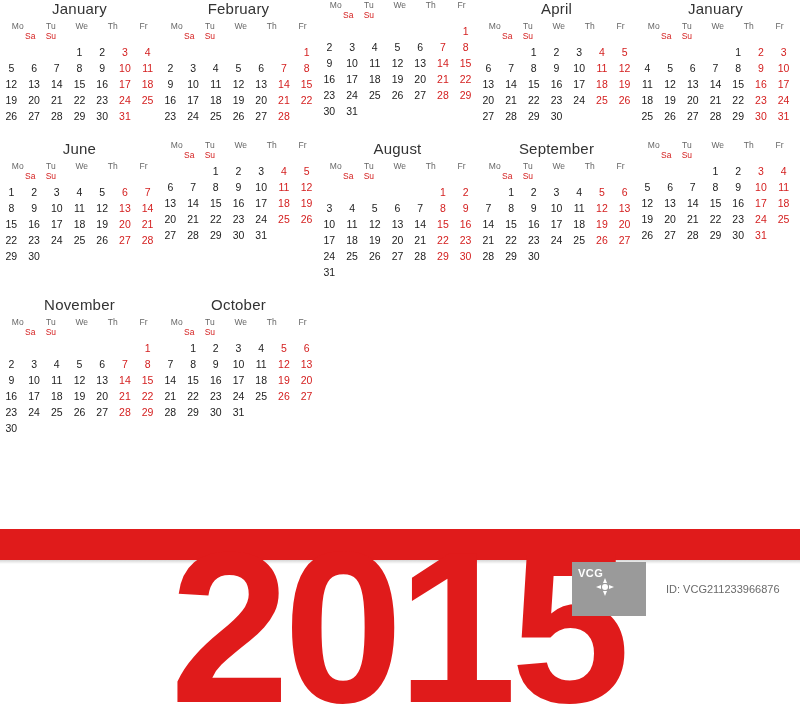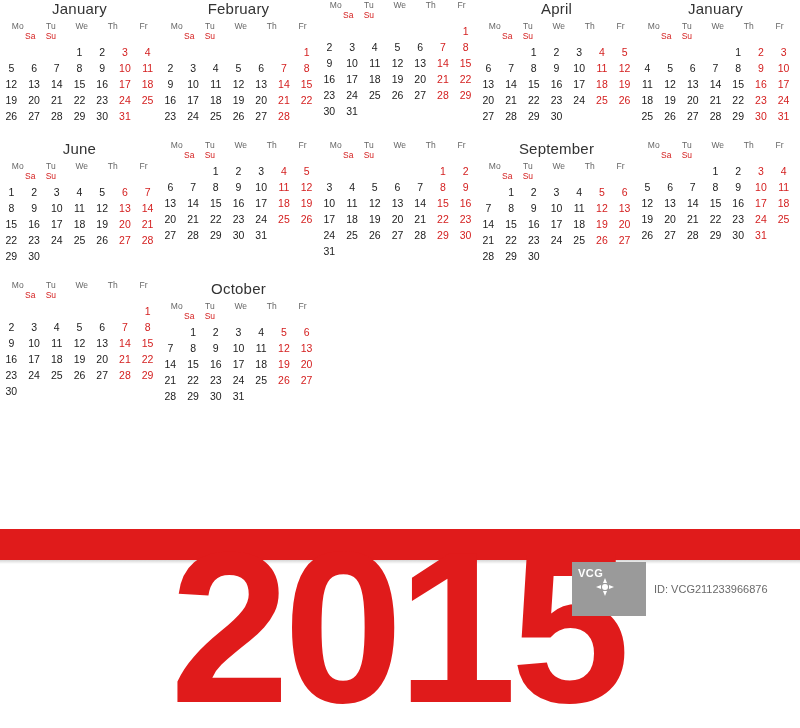--- a/index.html
+++ b/index.html
@@ -147,21 +147,21 @@
   .wm-logo .wm-mark {
     position: absolute;
     left: 24px;
     top: 16px;
     width: 18px;
     height: 18px;
   }
   .wm-id {
     font-size: 11px;
     color: #6a6a6a;
-    padding-left: 8px;
+    padding-left: 20px;
     font-family: "Liberation Sans", sans-serif;
   }
 </style>
 </head>
 <body>
 
 <div id="calendar-page">
 
   <div class="months-grid">
       <div class="month-block">
@@ -489,20 +489,21 @@
           <span class="weekend">25</span>
           <span class="weekend">26</span>
           <span>27</span>
           <span>28</span>
           <span>29</span>
           <span>30</span>
           <span>31</span>
         </div>
       </div>
       <div class="month-block">
+        <div class="month-title">August</div>
         <div class="weekday-row">
           <span>Mo</span>
           <span>Tu</span>
           <span>We</span>
           <span>Th</span>
           <span>Fr</span>
           <span class="sat">Sa</span>
           <span class="sun">Su</span>
         </div>
         <div class="days-grid">
@@ -630,20 +631,21 @@
           <span class="weekend">25</span>
           <span>26</span>
           <span>27</span>
           <span>28</span>
           <span>29</span>
           <span>30</span>
           <span class="weekend">31</span>
         </div>
       </div>
       <div class="month-block">
+        <div class="month-title">November</div>
         <div class="weekday-row">
           <span>Mo</span>
           <span>Tu</span>
           <span>We</span>
           <span>Th</span>
           <span>Fr</span>
           <span class="sat">Sa</span>
           <span class="sun">Su</span>
         </div>
         <div class="days-grid">

